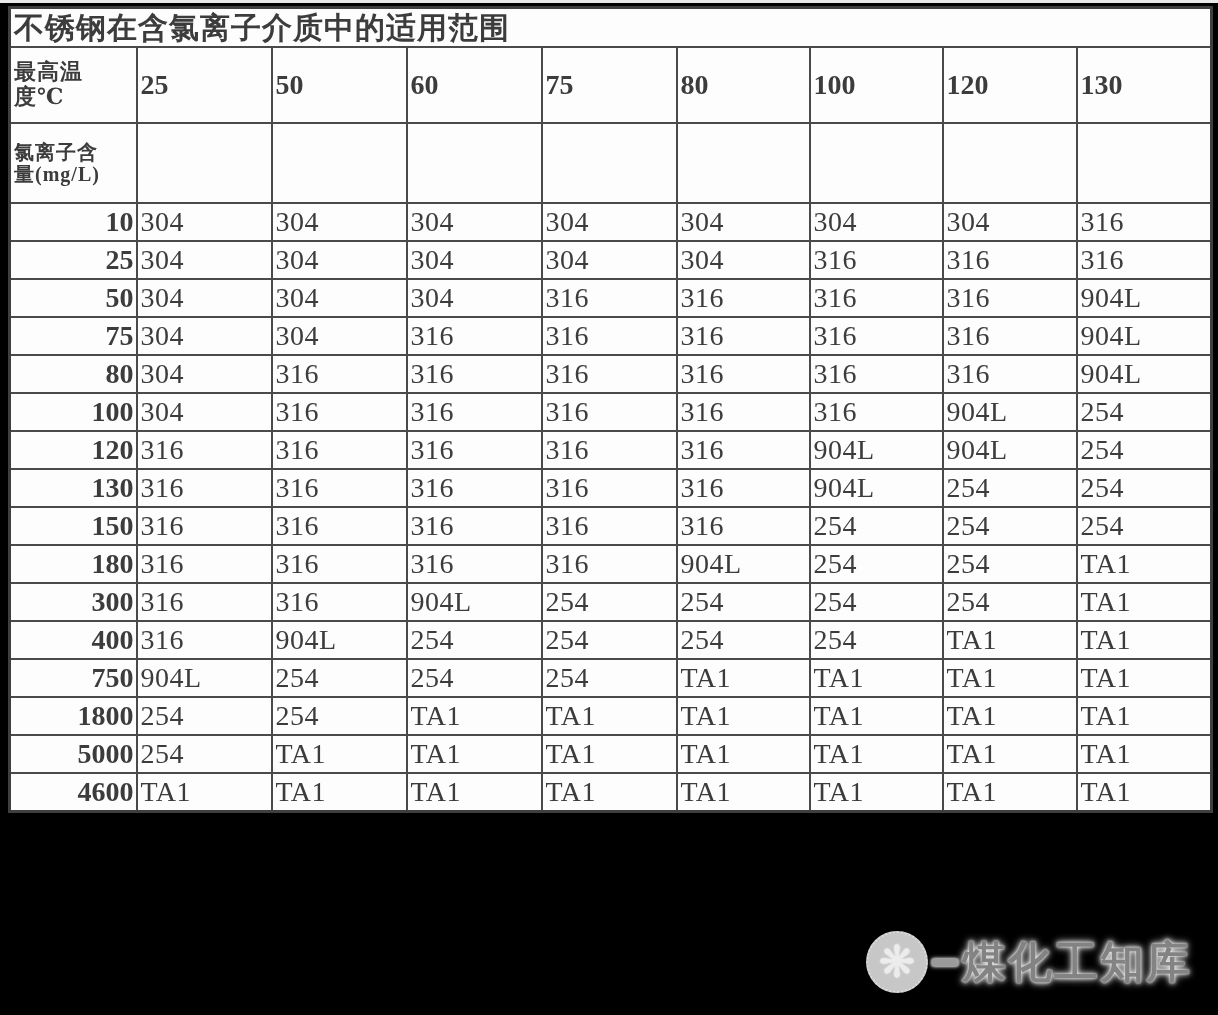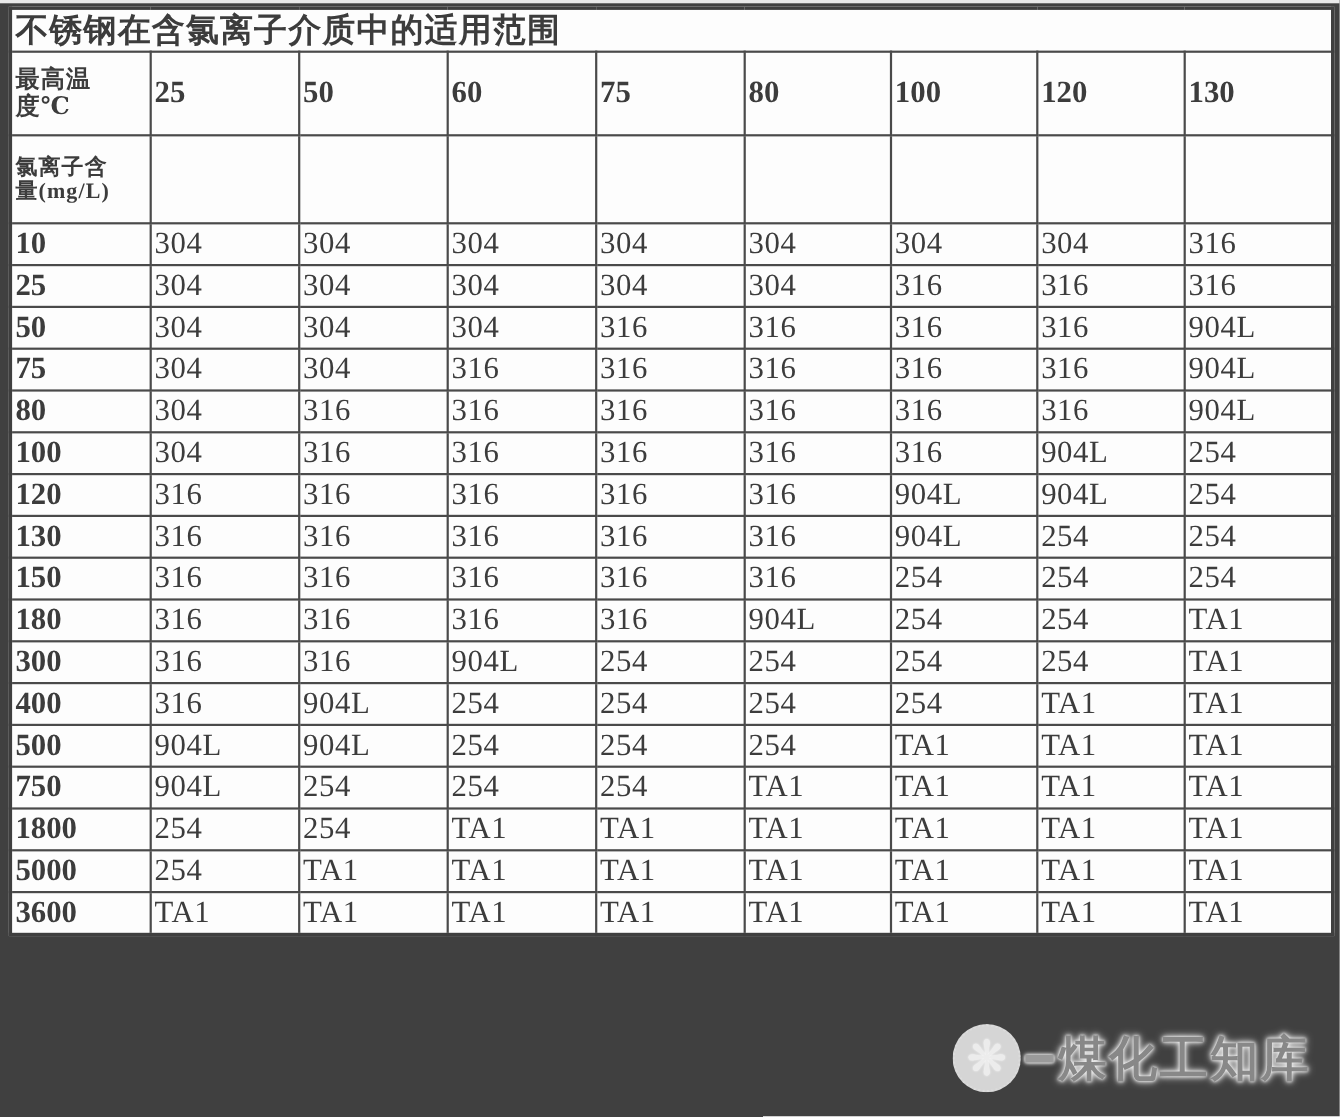--- a/index.html
+++ b/index.html
@@ -5,21 +5,21 @@
   html, body {
     margin: 0;
     padding: 0;
     background: #ffffff;
     font-family: "Liberation Serif", "DejaVu Serif", serif;
   }
   .page {
     position: relative;
     width: 1218px;
     height: 1015px;
-    background: #404040;
+    background: #000000;
     overflow: hidden;
   }
   
   .scan-edge {
     position: absolute;
     left: 0; top: 0;
     width: 100%; height: 3px;
     background: #e9e9e9;
   }
   table.steel-table {
@@ -64,20 +64,21 @@
     font-size: 20px;
     font-weight: bold;
     letter-spacing: 1px;
   }
   tr.data-row td {
     height: 36px;
     font-size: 28px;
   }
   tr.data-row td.row-label {
     font-weight: bold;
+    text-align: right;
   }
   tr.data-row td.grade-cell {
     font-weight: normal;
     letter-spacing: 0.5px;
   }
   
   .watermark {
     position: absolute;
     right: 26px;
     bottom: 22px;
@@ -288,31 +289,20 @@
           <td class="grade-cell">316</td>
           <td class="grade-cell">904L</td>
           <td class="grade-cell">254</td>
           <td class="grade-cell">254</td>
           <td class="grade-cell">254</td>
           <td class="grade-cell">254</td>
           <td class="grade-cell">TA1</td>
           <td class="grade-cell">TA1</td>
         </tr>
         <tr class="data-row">
-          <td class="row-label">500</td>
-          <td class="grade-cell">904L</td>
-          <td class="grade-cell">904L</td>
-          <td class="grade-cell">254</td>
-          <td class="grade-cell">254</td>
-          <td class="grade-cell">254</td>
-          <td class="grade-cell">TA1</td>
-          <td class="grade-cell">TA1</td>
-          <td class="grade-cell">TA1</td>
-        </tr>
-        <tr class="data-row">
           <td class="row-label">750</td>
           <td class="grade-cell">904L</td>
           <td class="grade-cell">254</td>
           <td class="grade-cell">254</td>
           <td class="grade-cell">254</td>
           <td class="grade-cell">TA1</td>
           <td class="grade-cell">TA1</td>
           <td class="grade-cell">TA1</td>
           <td class="grade-cell">TA1</td>
         </tr>
@@ -332,21 +322,21 @@
           <td class="grade-cell">254</td>
           <td class="grade-cell">TA1</td>
           <td class="grade-cell">TA1</td>
           <td class="grade-cell">TA1</td>
           <td class="grade-cell">TA1</td>
           <td class="grade-cell">TA1</td>
           <td class="grade-cell">TA1</td>
           <td class="grade-cell">TA1</td>
         </tr>
         <tr class="data-row">
-          <td class="row-label">3600</td>
+          <td class="row-label">4600</td>
           <td class="grade-cell">TA1</td>
           <td class="grade-cell">TA1</td>
           <td class="grade-cell">TA1</td>
           <td class="grade-cell">TA1</td>
           <td class="grade-cell">TA1</td>
           <td class="grade-cell">TA1</td>
           <td class="grade-cell">TA1</td>
           <td class="grade-cell">TA1</td>
         </tr>
       </tbody>

